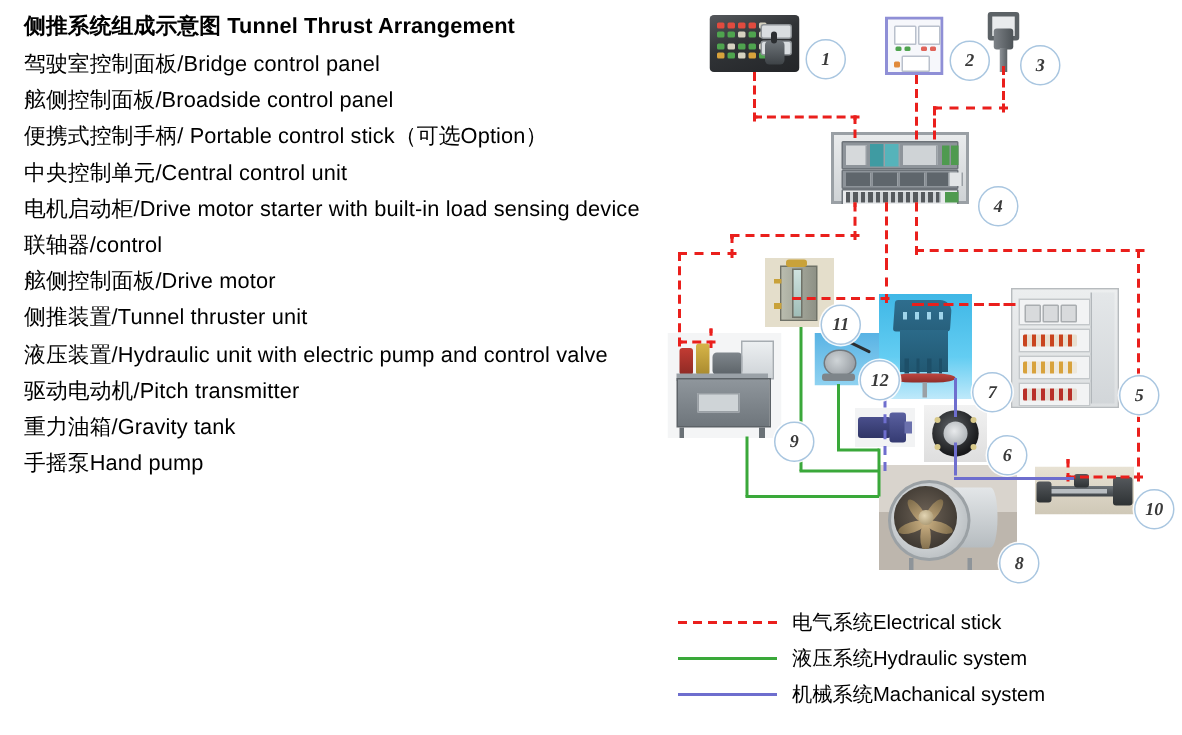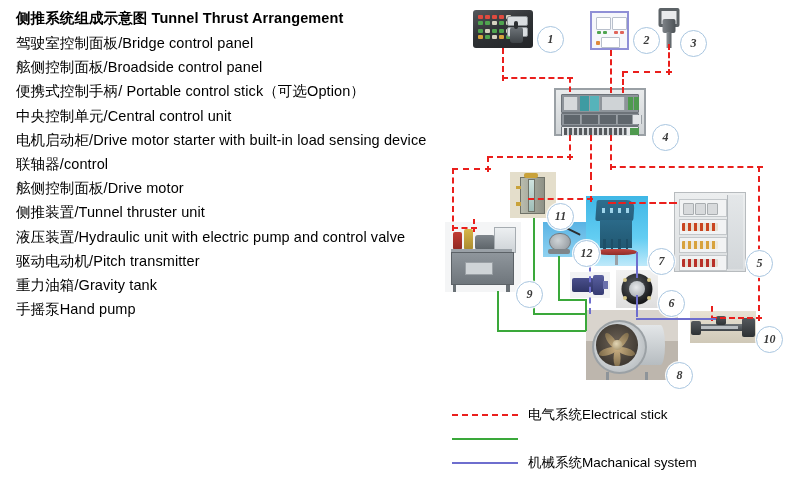--- a/index.html
+++ b/index.html
@@ -444,20 +444,21 @@
 
   </div>
 
   <div id="key">
     <div class="key-row">
       <span class="swatch sw-e"></span>
       <span class="key-label">电气系统Electrical stick</span>
     </div>
     <div class="key-row">
       <span class="swatch sw-hy"></span>
+      <span class="key-label">液压系统Hydraulic system</span>
     </div>
     <div class="key-row">
       <span class="swatch sw-me"></span>
       <span class="key-label">机械系统Machanical system</span>
     </div>
   </div>
 
 </div>
 
 </body></html>

